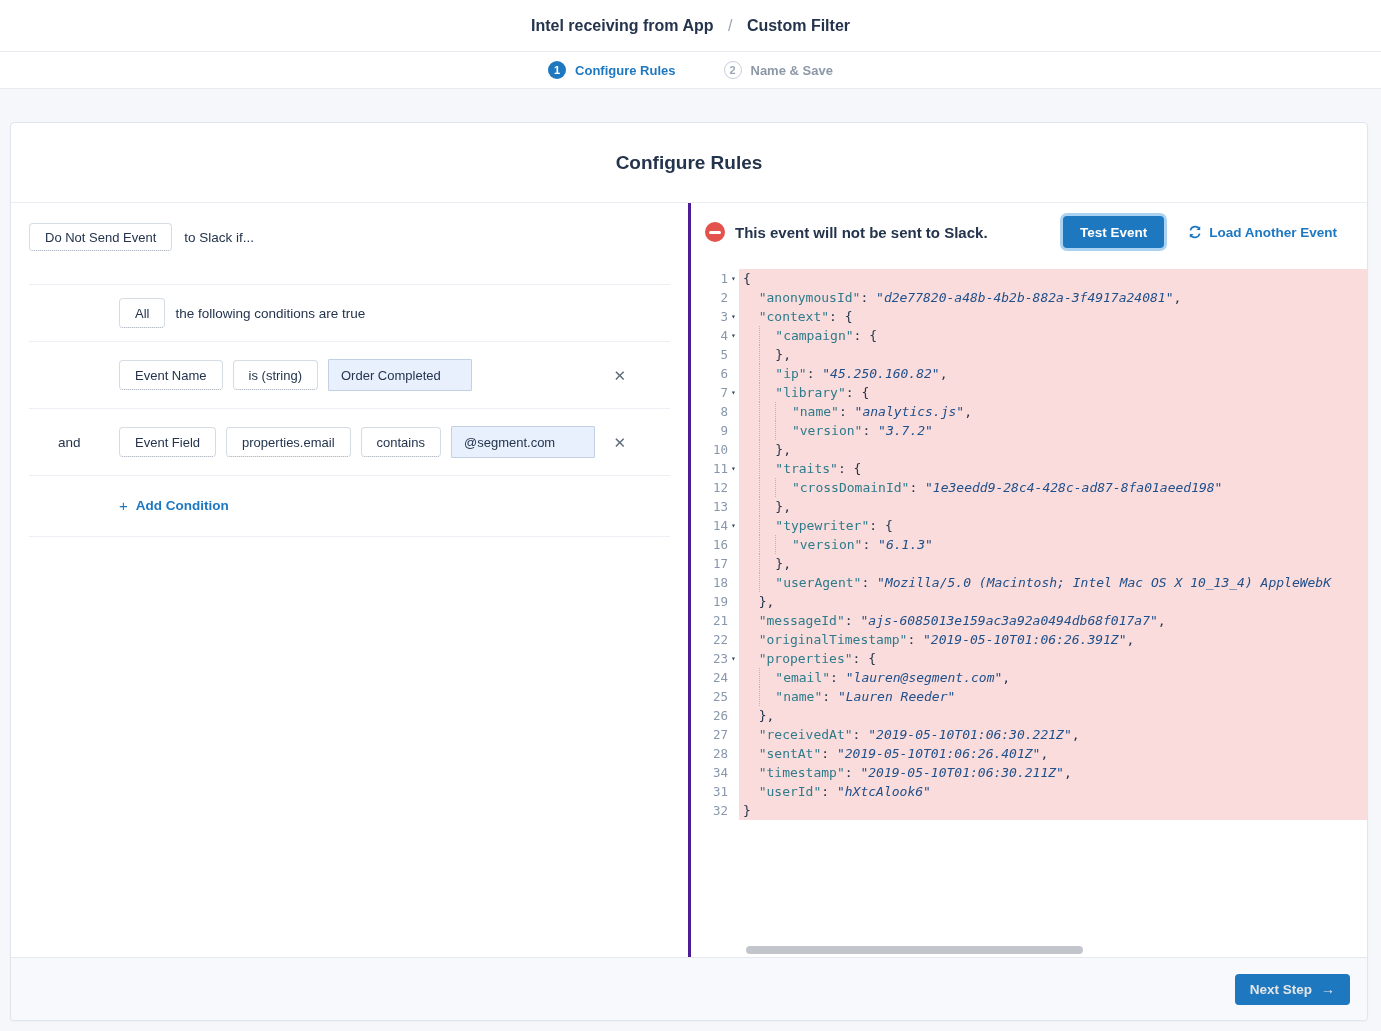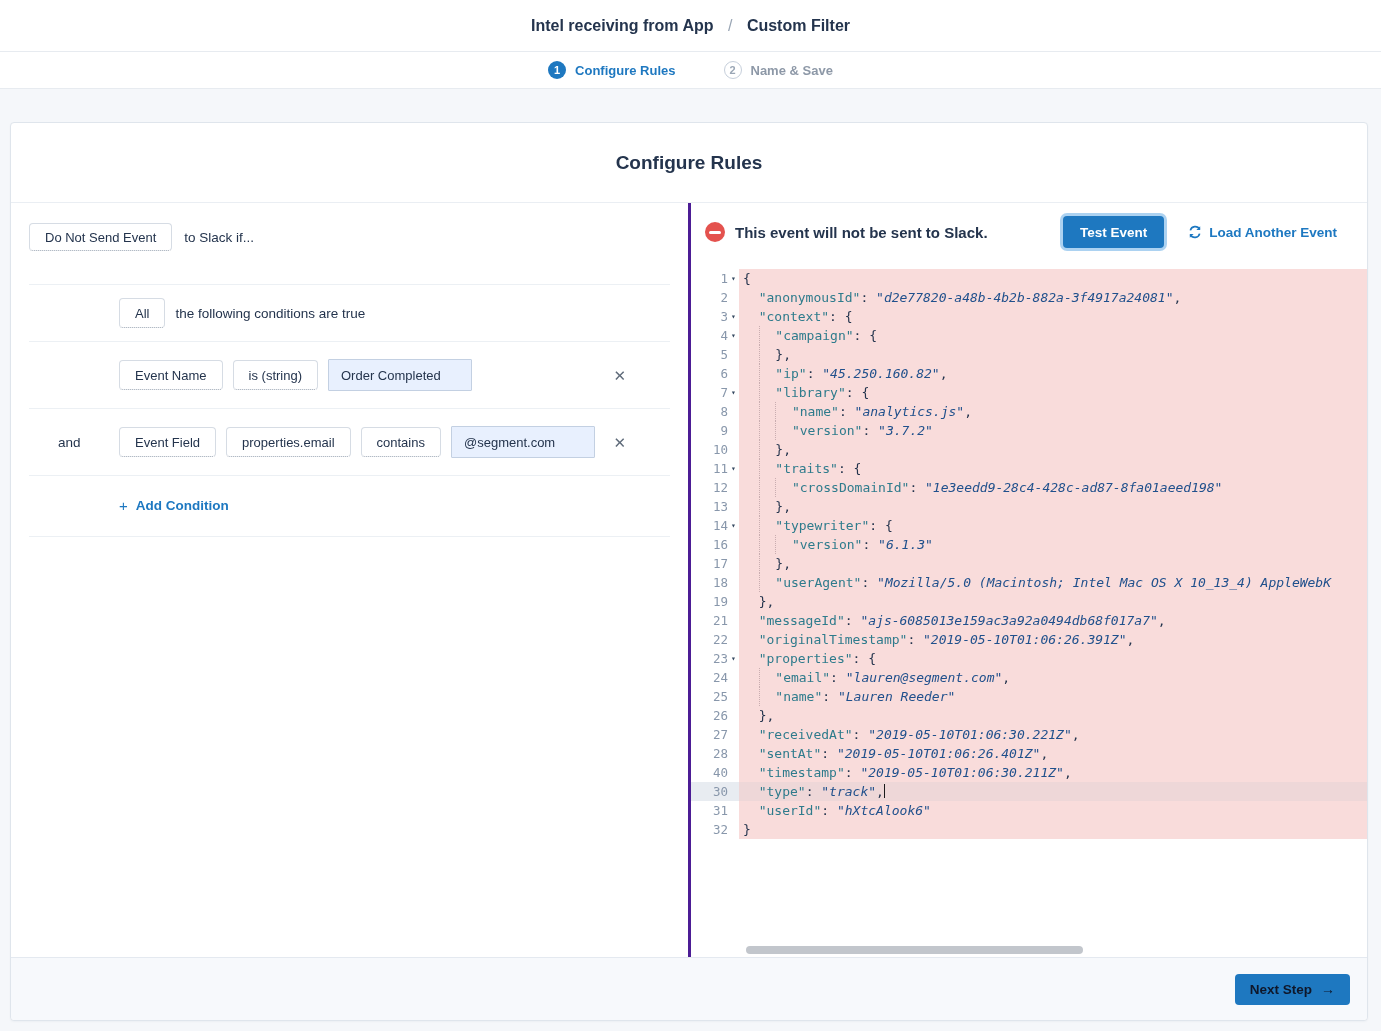--- a/index.html
+++ b/index.html
@@ -85,21 +85,21 @@
   .t-s { color:#20508c; font-style:italic; }
   .t-p { color:#24344d; }
   .iu { display:inline-block; }
   .iu.guide { border-left:1px dotted #c9adb0; }
   .cm-row.active .code { background:#eed7d8; }
   .cm-row.active .gut { background:#e8ecf1; }
   .caret { display:inline-block; width:1px; height:14px; background:#1a1a1a; vertical-align:-2px; }
   .hscroll-thumb { position:absolute; left:55px; bottom:3px; width:337px; height:8px;
     border-radius:4px; background:#c2c6cc; cursor:pointer; }
   
-  .next-btn { background:#1e78c0; color:#0f172a; border:none; border-radius:4px; height:31px;
+  .next-btn { background:#1e78c0; color:#e5e5e5; border:none; border-radius:4px; height:31px;
     padding:0 15px; font-size:13.5px; font-weight:600; font-family:inherit; cursor:pointer;
     display:inline-flex; align-items:center; gap:9px; }
   .next-arrow { font-size:14px; }
 </style>
 </head>
 <body>
 
 <div class="topbar">
   <div class="crumb">
     <span>Intel receiving from App</span>
@@ -365,31 +365,24 @@
             </div>
             <div class="cm-row">
               <div class="gut">
                 <span class="ln">28</span>
                 <span class="fold"></span>
               </div>
               <div class="code"><span class="iu">  </span><span class="t-k">"sentAt"</span><span class="t-p">: </span><span class="t-s">"2019-05-10T01:06:26.401Z"</span><span class="t-p">,</span></div>
             </div>
             <div class="cm-row">
               <div class="gut">
-                <span class="ln">40</span>
+                <span class="ln">34</span>
                 <span class="fold"></span>
               </div>
               <div class="code"><span class="iu">  </span><span class="t-k">"timestamp"</span><span class="t-p">: </span><span class="t-s">"2019-05-10T01:06:30.211Z"</span><span class="t-p">,</span></div>
-            </div>
-            <div class="cm-row active">
-              <div class="gut">
-                <span class="ln">30</span>
-                <span class="fold"></span>
-              </div>
-              <div class="code"><span class="iu">  </span><span class="t-k">"type"</span><span class="t-p">: </span><span class="t-s">"track"</span><span class="t-p">,</span><span class="caret"></span></div>
             </div>
             <div class="cm-row">
               <div class="gut">
                 <span class="ln">31</span>
                 <span class="fold"></span>
               </div>
               <div class="code"><span class="iu">  </span><span class="t-k">"userId"</span><span class="t-p">: </span><span class="t-s">"hXtcAlook6"</span></div>
             </div>
             <div class="cm-row">
               <div class="gut">

